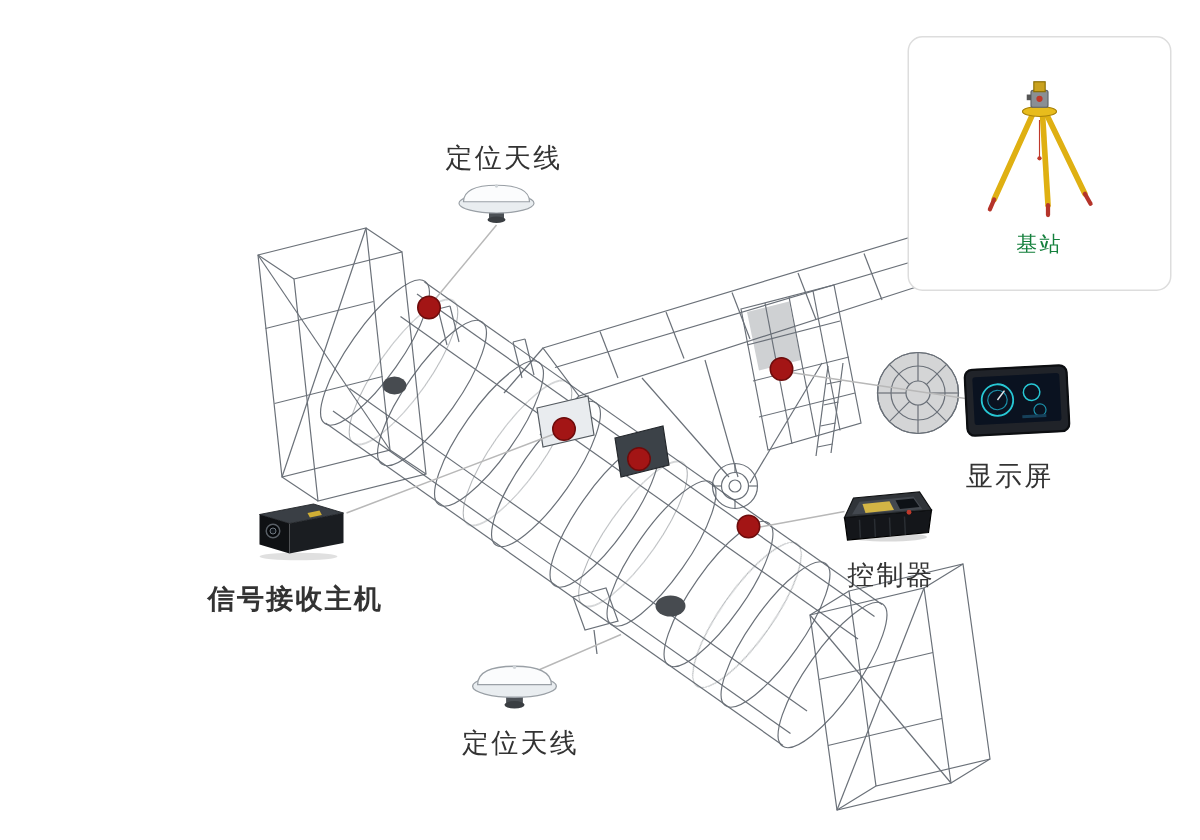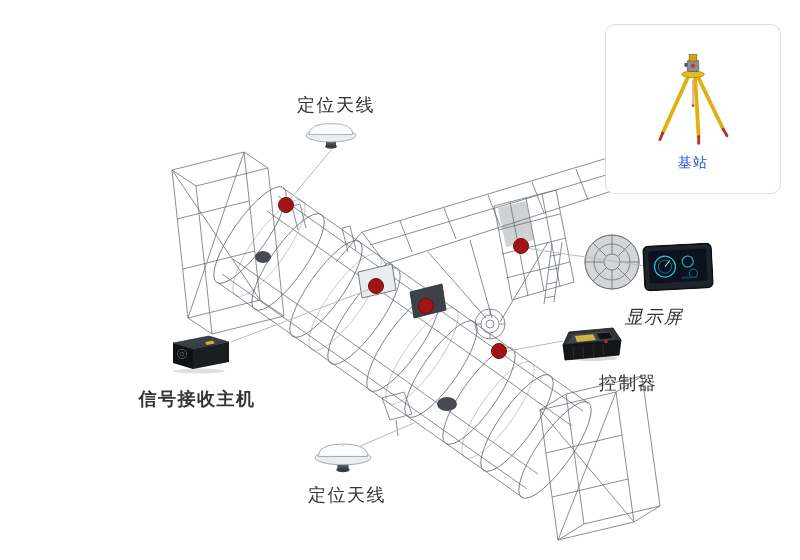--- a/index.html
+++ b/index.html
@@ -10,21 +10,21 @@
   .label{
     position:absolute;transform:translateX(-50%);
     font-size:18px;color:#333;letter-spacing:1.5px;white-space:nowrap;
   }
   .card{
     position:absolute;left:605px;top:24px;width:176px;height:170px;
     border:1px solid #ddd;border-radius:10px;background:#fff;
     display:flex;flex-direction:column;align-items:center;justify-content:center;gap:4px;
     box-sizing:border-box;
   }
-  .card-label{font-size:14px;color:#1d4ed8;letter-spacing:1.5px;text-align:center;}
+  .card-label{font-size:14px;color:#15803d;letter-spacing:1.5px;text-align:center;}
   .dev{position:absolute;line-height:0;}
   .bg-svg{position:absolute;left:0;top:0;}
   .wf{stroke:#565d66;fill:none;stroke-width:0.8;opacity:0.88;}
   .wf-light{stroke:#6a7076;fill:none;stroke-width:0.5;opacity:0.7;}
   .connector{stroke:#b8b8b8;stroke-width:1;fill:none;}
   .marker{fill:#a31515;stroke:#6e0c0c;stroke-width:1;}
   .display-tilt{transform:rotate(-3deg);}
 </style>
 </head>
 <body>
@@ -220,38 +220,38 @@
       <rect x="1" y="1" width="68" height="44" rx="5" fill="#202329" stroke="#0c0e11" stroke-width="1.5"></rect>
       <rect x="6" y="6" width="58" height="32" rx="2" fill="#0a1220"></rect>
       <circle cx="22" cy="22" r="10.5" stroke="#27c7d4" stroke-width="1.2" fill="none"></circle>
       <circle cx="22" cy="22" r="6.5" stroke="#1b8fa8" stroke-width="0.8" fill="none"></circle>
       <line x1="22" y1="22" x2="27" y2="16" stroke="#e5e9ec" stroke-width="1"></line>
       <circle cx="45" cy="18" r="5.5" stroke="#27c7d4" stroke-width="1" fill="none"></circle>
       <circle cx="50" cy="30" r="4" stroke="#1b8fa8" stroke-width="0.8" fill="none"></circle>
       <rect x="38" y="33" width="16" height="2" fill="#16405a"></rect>
     </svg>
   </div>
-  <div class="label" style="left:654px;top:305px;font-style:italic;">显示屏</div>
+  <div class="label" style="left:673px;top:305px;">显示屏</div>
 
   <div class="dev" style="left:559px;top:320px;">
     <svg width="66" height="42" viewBox="0 0 66 42">
       <ellipse cx="33" cy="38" rx="26" ry="3" fill="#000" opacity="0.15"></ellipse>
       <polygon points="4,25 62,20 60,35 6,40" fill="#14161a" stroke="#000" stroke-width="0.8"></polygon>
       <polygon points="10,12 54,8 62,20 4,25" fill="#303439" stroke="#101214" stroke-width="0.8"></polygon>
       <polygon points="14,14.5 50,11 56,19.5 9,23" fill="#43484f"></polygon>
       <polygon points="16,16 34,14.2 37,20 18,22" fill="#d3b545"></polygon>
       <polygon points="38,13.5 50,12.4 54,18 41,19.4" fill="#0d1116"></polygon>
       <circle cx="47" cy="21.5" r="1.6" fill="#c0392b"></circle>
       <line x1="14" y1="26.5" x2="14.6" y2="38.5" stroke="#2a2e33" stroke-width="1"></line>
       <line x1="24" y1="25.8" x2="24.6" y2="38" stroke="#2a2e33" stroke-width="1"></line>
       <line x1="34" y1="25" x2="34.6" y2="37.3" stroke="#2a2e33" stroke-width="1"></line>
       <line x1="44" y1="24.3" x2="44.6" y2="36.6" stroke="#2a2e33" stroke-width="1"></line>
     </svg>
   </div>
-  <div class="label" style="left:628px;top:371px;">控制器</div>
+  <div class="label" style="left:594px;top:371px;">控制器</div>
 
   <div class="dev" style="left:169px;top:330px;">
     <svg width="64" height="44" viewBox="0 0 64 44">
       <ellipse cx="30" cy="41" rx="26" ry="2.5" fill="#000" opacity="0.12"></ellipse>
       <polygon points="4,13 40,6 60,12 24,19" fill="#3a3f45" stroke="#22262a" stroke-width="0.6"></polygon>
       <polygon points="4,13 24,19 24,39 4,33" fill="#0f1114"></polygon>
       <polygon points="24,19 60,12 60,32 24,39" fill="#1a1d21"></polygon>
       <circle cx="13" cy="24" r="4.5" fill="#05070a" stroke="#595f66" stroke-width="1"></circle>
       <circle cx="13" cy="24" r="2" fill="#10151b" stroke="#7b838c" stroke-width="0.6"></circle>
       <polygon points="36,12 44,10.4 45.6,13.4 37.6,15" fill="#cfae35"></polygon>

